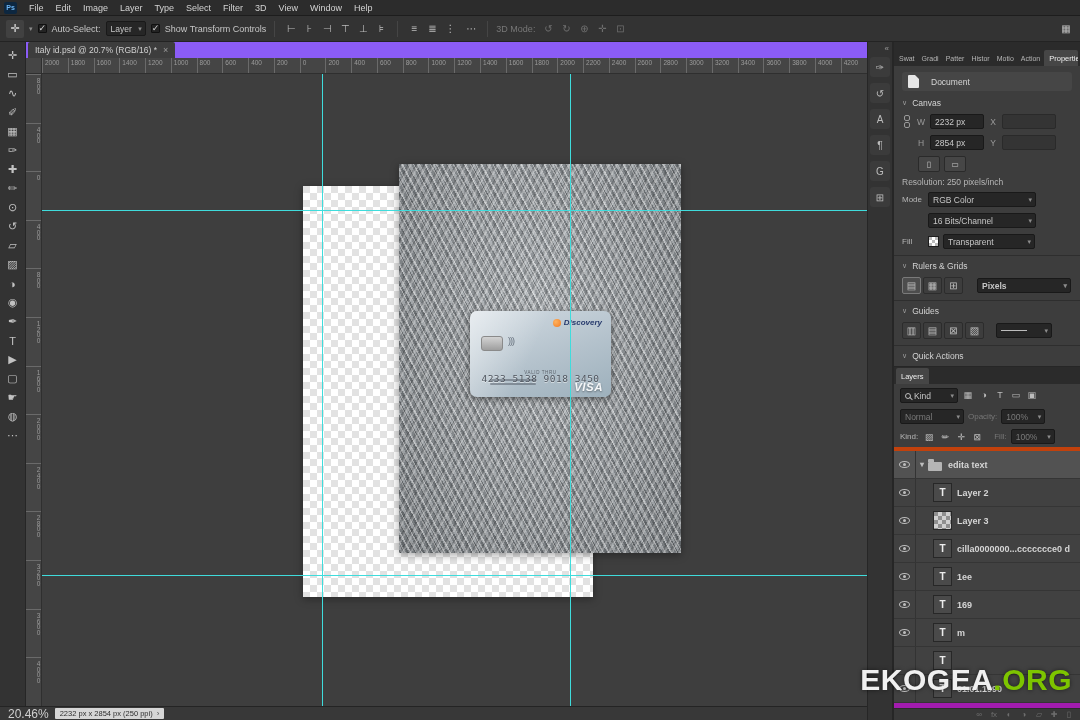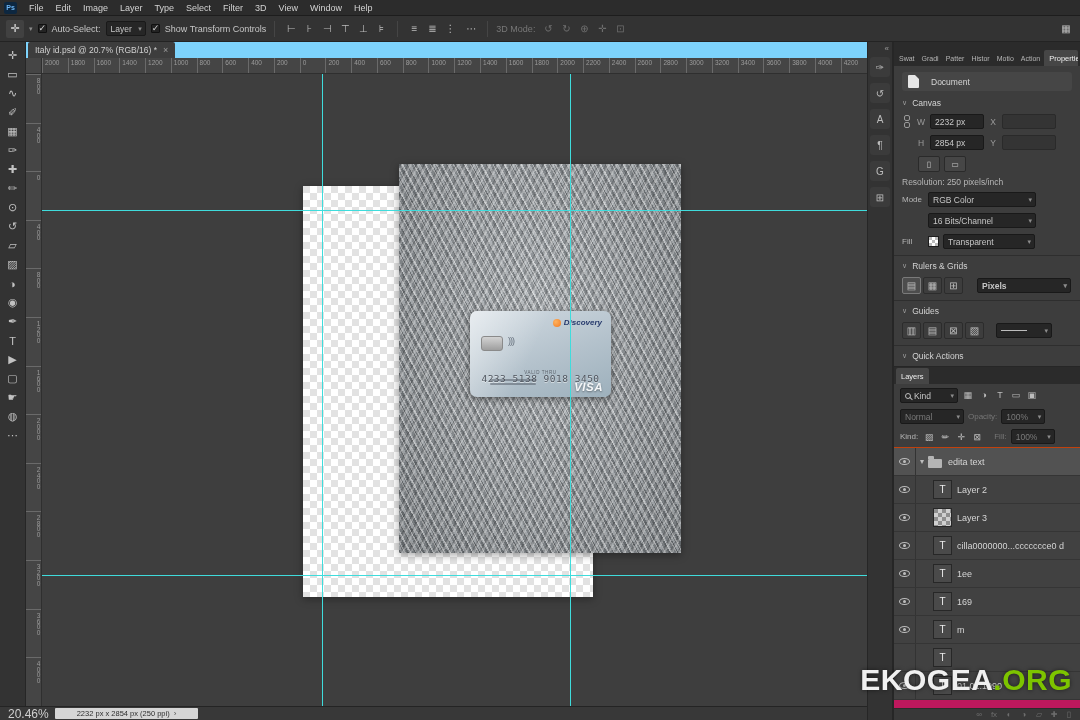--- a/index.html
+++ b/index.html
@@ -38,21 +38,21 @@
   .workspace-btn { margin-left:auto; }
   
   .main { display:flex; height:678px; }
   .left-group { width:867px; display:flex; flex-direction:column; }
   .work-row { display:flex; height:664px; }
   
   .toolbar { width:26px; background:#333333; border-right:1px solid #262626; display:flex; flex-direction:column; align-items:center; padding-top:4px; }
   .tool { width:22px; height:19px; display:flex; align-items:center; justify-content:center; color:#c2c2c2; font-size:11px; border-radius:2px; }
   
   .center { flex:1; display:flex; flex-direction:column; }
-  .tabbar { height:16px; background:#7dd3fc; display:flex; align-items:center; padding-left:2px; }
+  .tabbar { height:16px; background:#8b5cf6; display:flex; align-items:center; padding-left:2px; }
   .doc-tab { height:16px; background:#3d3d3d; display:flex; align-items:center; gap:6px; padding:0 7px; font-size:8.5px; color:#d0d0d0; border-radius:2px 2px 0 0; }
   .doc-tab .close { color:#9a9a9a; font-size:9px; }
   
   .canvas-wrap { position:relative; height:648px; background:#3e3e3e; overflow:hidden; }
   .ruler-corner { position:absolute; left:0; top:0; width:16px; height:16px; background:#454545; border-right:1px solid #2f2f2f; border-bottom:1px solid #2f2f2f; z-index:4; }
   .ruler-top { position:absolute; left:16px; right:0; top:0; height:16px; background:#454545; border-bottom:1px solid #2f2f2f; display:flex; overflow:hidden; z-index:3; }
   .ruler-top span { flex:0 0 25.78px; font-size:6.5px; color:#9b9b9b; border-left:1px solid #6a6a6a; padding:1px 0 0 2px; height:16px; }
   .ruler-left { position:absolute; left:0; top:16px; bottom:0; width:16px; background:#454545; border-right:1px solid #2f2f2f; display:flex; flex-direction:column; overflow:hidden; z-index:3; }
   .ruler-left span { flex:0 0 48.6px; writing-mode:vertical-rl; text-orientation:upright; letter-spacing:-1.5px;
     font-size:6.5px; color:#9b9b9b; border-top:1px solid #6a6a6a; padding:2px 0 0 2px; width:16px; }
@@ -88,21 +88,21 @@
   .card-lines i { display:block; height:2px; background:rgba(70,78,88,.45); margin-bottom:2px; border-radius:1px; }
   .card-network { position:absolute; right:8px; bottom:4px; font-size:11.5px; font-weight:bold; font-style:italic;
     color:#f5f7f9; text-shadow:0 1px 2px rgba(0,0,0,.4); letter-spacing:.5px; }
   
   .guide { position:absolute; background:#3fdcdc; z-index:6; }
   .guide.v { width:1px; top:0; bottom:0; }
   .guide.h { height:1px; left:0; right:0; }
   
   .statusbar { height:14px; background:#383838; border-top:1px solid #242424; display:flex; align-items:center; gap:6px; padding:0 8px; }
   .zoom-field { font-size:12px; color:#cfcfcf; }
-  .docinfo-field { background:#d6d6d6; color:#2e2e2e; font-size:7.5px; border-radius:1px; padding:0 22px; height:11px; display:flex; align-items:center; gap:4px;text-align:right; }
+  .docinfo-field { background:#d6d6d6; color:#2e2e2e; font-size:7.5px; border-radius:1px; padding:0 5px; height:11px; display:flex; align-items:center; gap:4px;text-align:right; }
   .docinfo-field::after { content:"›"; color:#555; font-size:8px; }
   
   .strip { width:26px; background:#333333; border-left:1px solid #262626; border-right:1px solid #262626;
     display:flex; flex-direction:column; align-items:center; padding-top:2px; }
   .strip-head { width:100%; height:10px; color:#9a9a9a; font-size:8px; display:flex; justify-content:flex-end; padding-right:3px; }
   .strip-head::after { content:"«"; }
   .strip .ibtn { margin:3px 0; min-width:20px; height:20px; background:#3b3b3b; border-radius:3px; }
   
   .dock { width:187px; background:#3d3d3d; display:flex; flex-direction:column; border-left:1px solid #262626; }
   .dock-tabs { height:24px; background:#2b2b2b; display:flex; align-items:flex-end; padding:8px 2px 0 2px; gap:1px; }
@@ -135,21 +135,21 @@
   
   .layers-group { flex:1; display:flex; flex-direction:column; overflow:hidden; border-top:1px solid #262626; }
   .lp-tabs { height:17px; background:#2b2b2b; display:flex; align-items:flex-end; padding:2px 2px 0 2px; }
   .filter-row { display:flex; align-items:flex-start; gap:3px; padding:4px 6px; background:#3d3d3d; }
   .mag { width:6px; height:6px; border:1px solid #bbb; border-radius:50%; position:relative; flex:0 0 auto; }
   .mag::after { content:""; position:absolute; width:4px; height:1px; background:#bbb; transform:rotate(45deg); right:-3px; bottom:-1px; }
   .blend-row, .lock-row { display:flex; align-items:center; gap:4px; padding:2px 6px 3px 6px; }
   .slabel { font-size:8px; color:#b5b5b5; }
   .slabel.dim { color:#767676; }
   .w64 { width:64px; } .w44 { width:44px; } .w70 { width:94px;font-weight:bold; } .w108 { width:108px; } .w92 { width:92px; }
-  .layer-rows { flex:1; overflow:hidden; background:#be185d; border-top:1px solid #c2410c; }
+  .layer-rows { flex:1; overflow:hidden; background:#a21caf; border-top:4px solid #c2410c;font-weight:bold; }
   .layer-row { height:28px; display:flex; align-items:center; background:#414141; border-bottom:1px solid #353535; }
   .layer-row[data-sel="true"] { background:#525252; }
   .eye-cell { width:22px; height:100%; display:flex; align-items:center; justify-content:center; border-right:1px solid #333; flex:0 0 auto; }
   .eye-shape { width:11px; height:7px; border:1px solid #bdbdbd; border-radius:50%; position:relative; }
   .eye-shape::after { content:""; position:absolute; left:3px; right:3px; top:1px; bottom:1px; border-radius:50%; background:#bdbdbd; }
   .layer-row[data-eye="false"] .eye-shape { visibility:hidden; }
   .twisty { display:none; width:12px; color:#bdbdbd; font-size:8px; justify-content:center; }
   .layer-row[data-type="group"] .twisty { display:inline-flex; }
   .twisty::after { content:"▾"; }
   .thumb { width:19px; height:19px; margin:0 5px 0 3px; flex:0 0 auto; position:relative;

